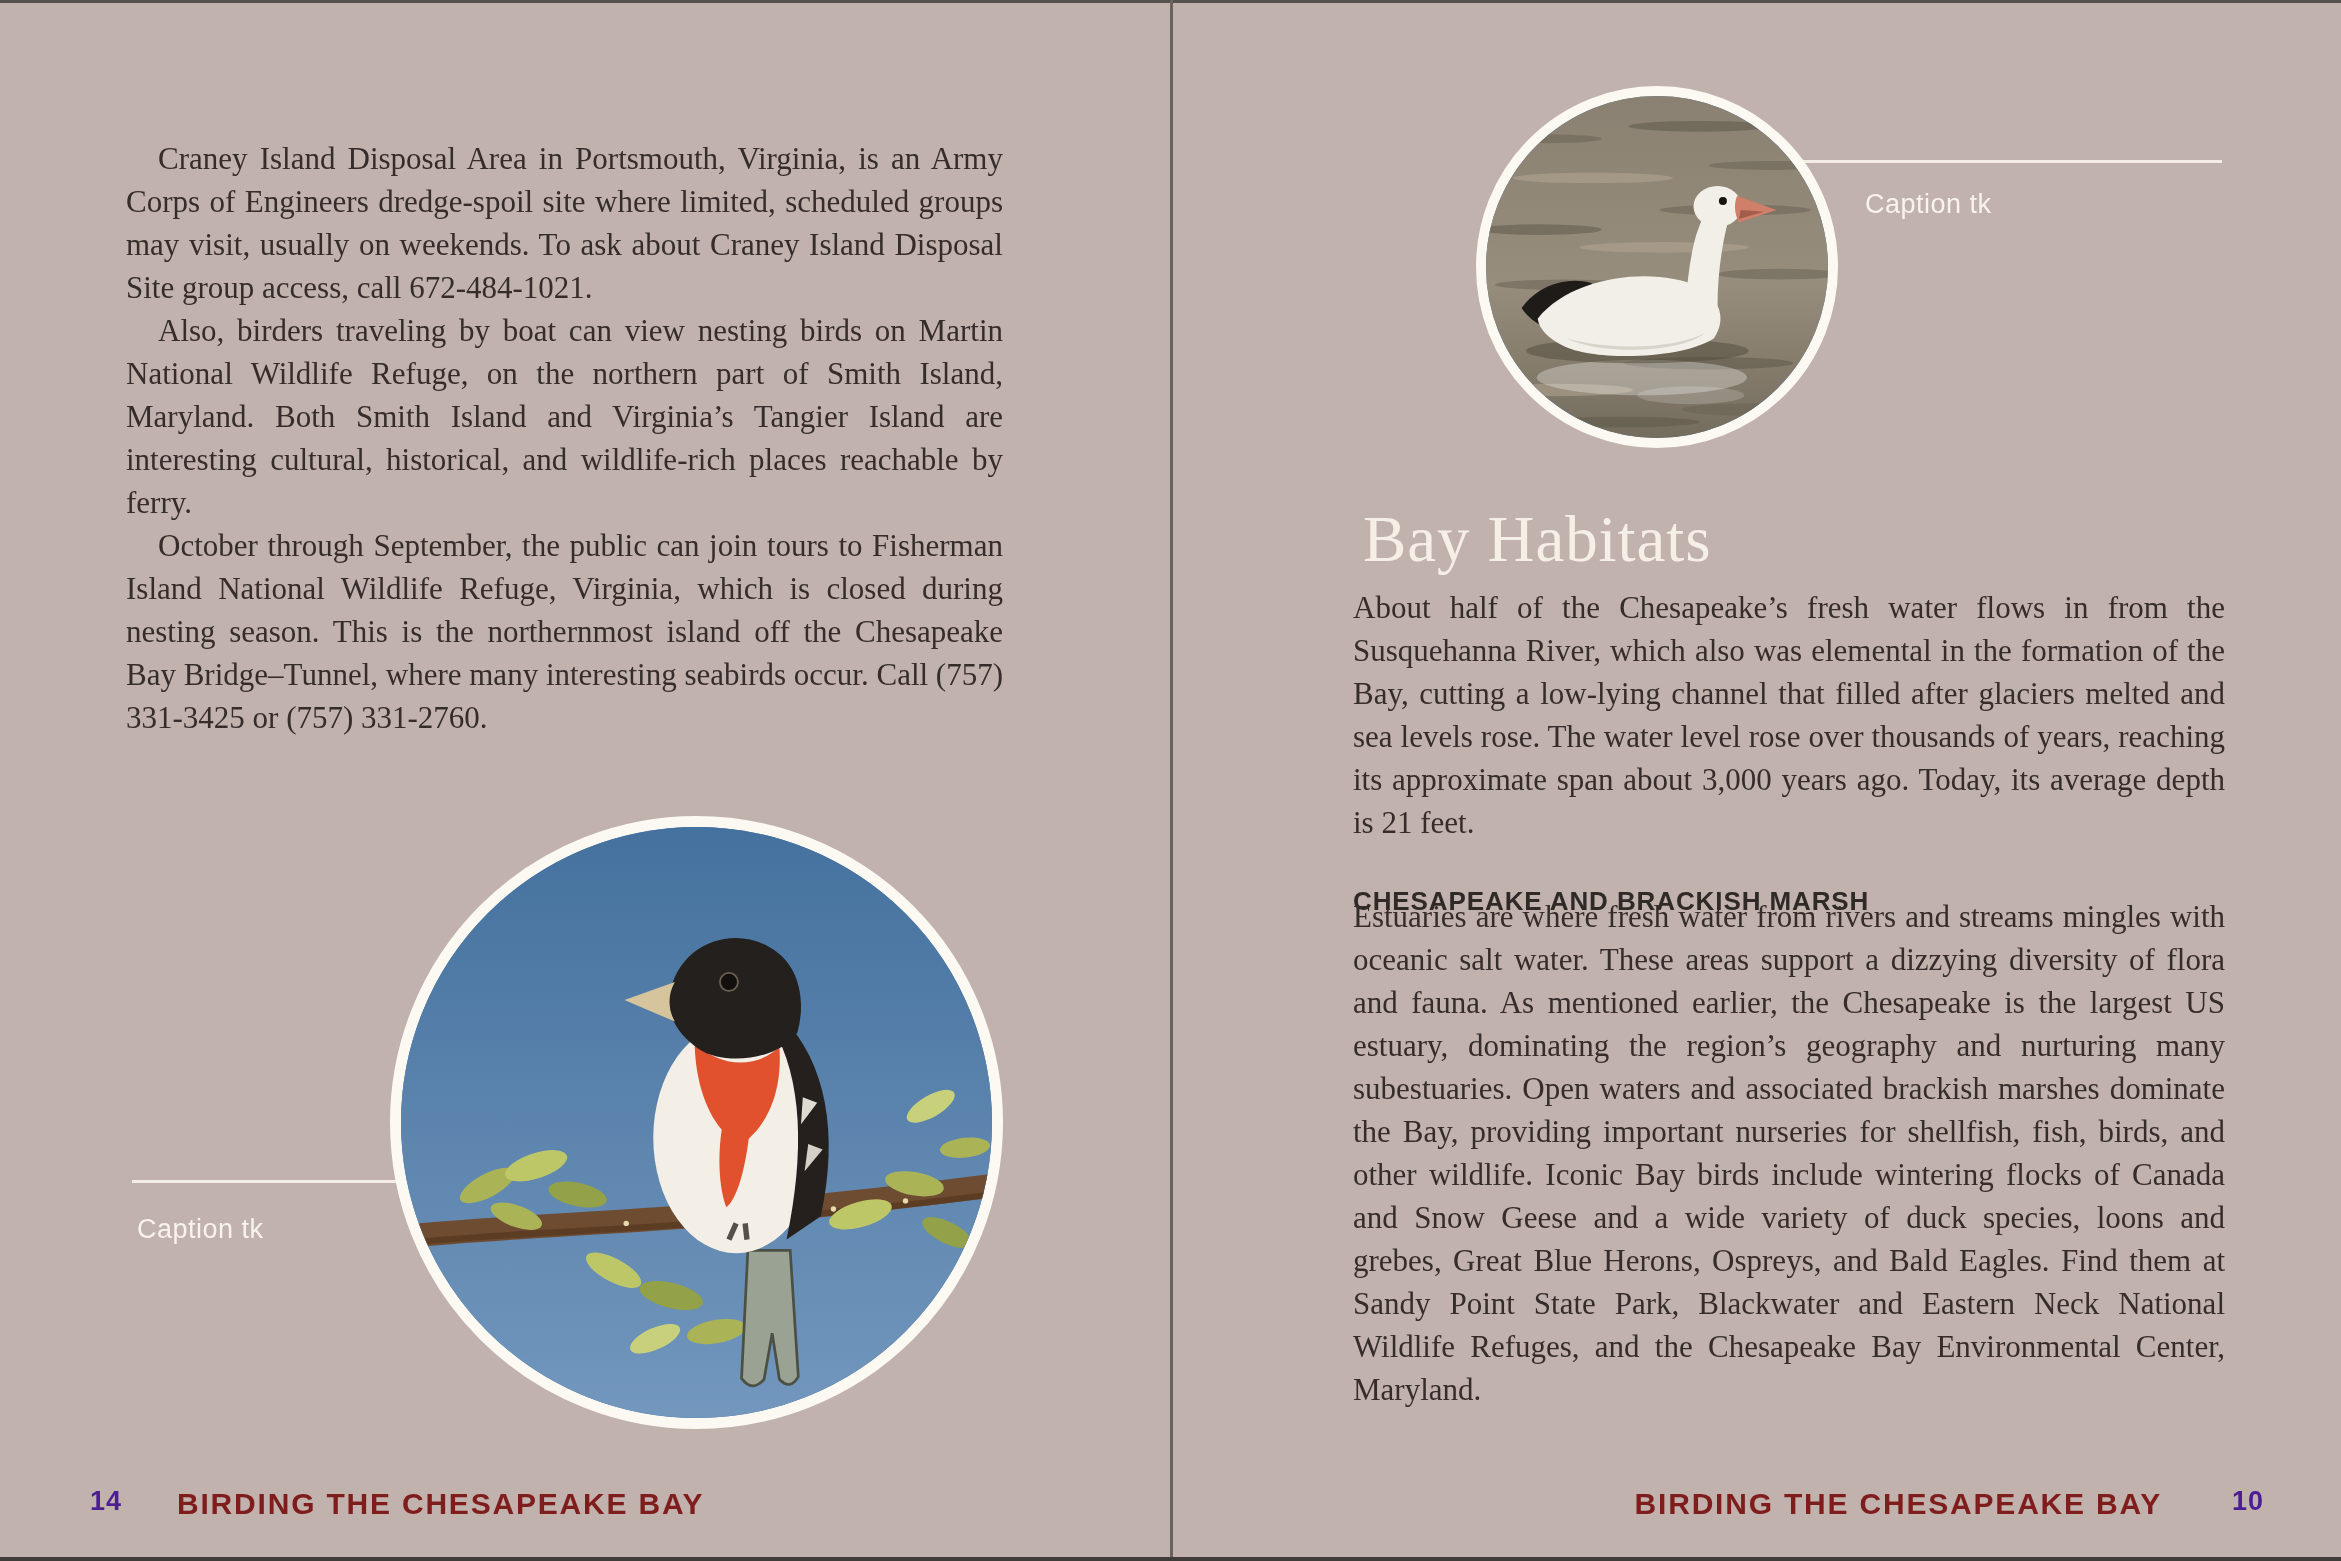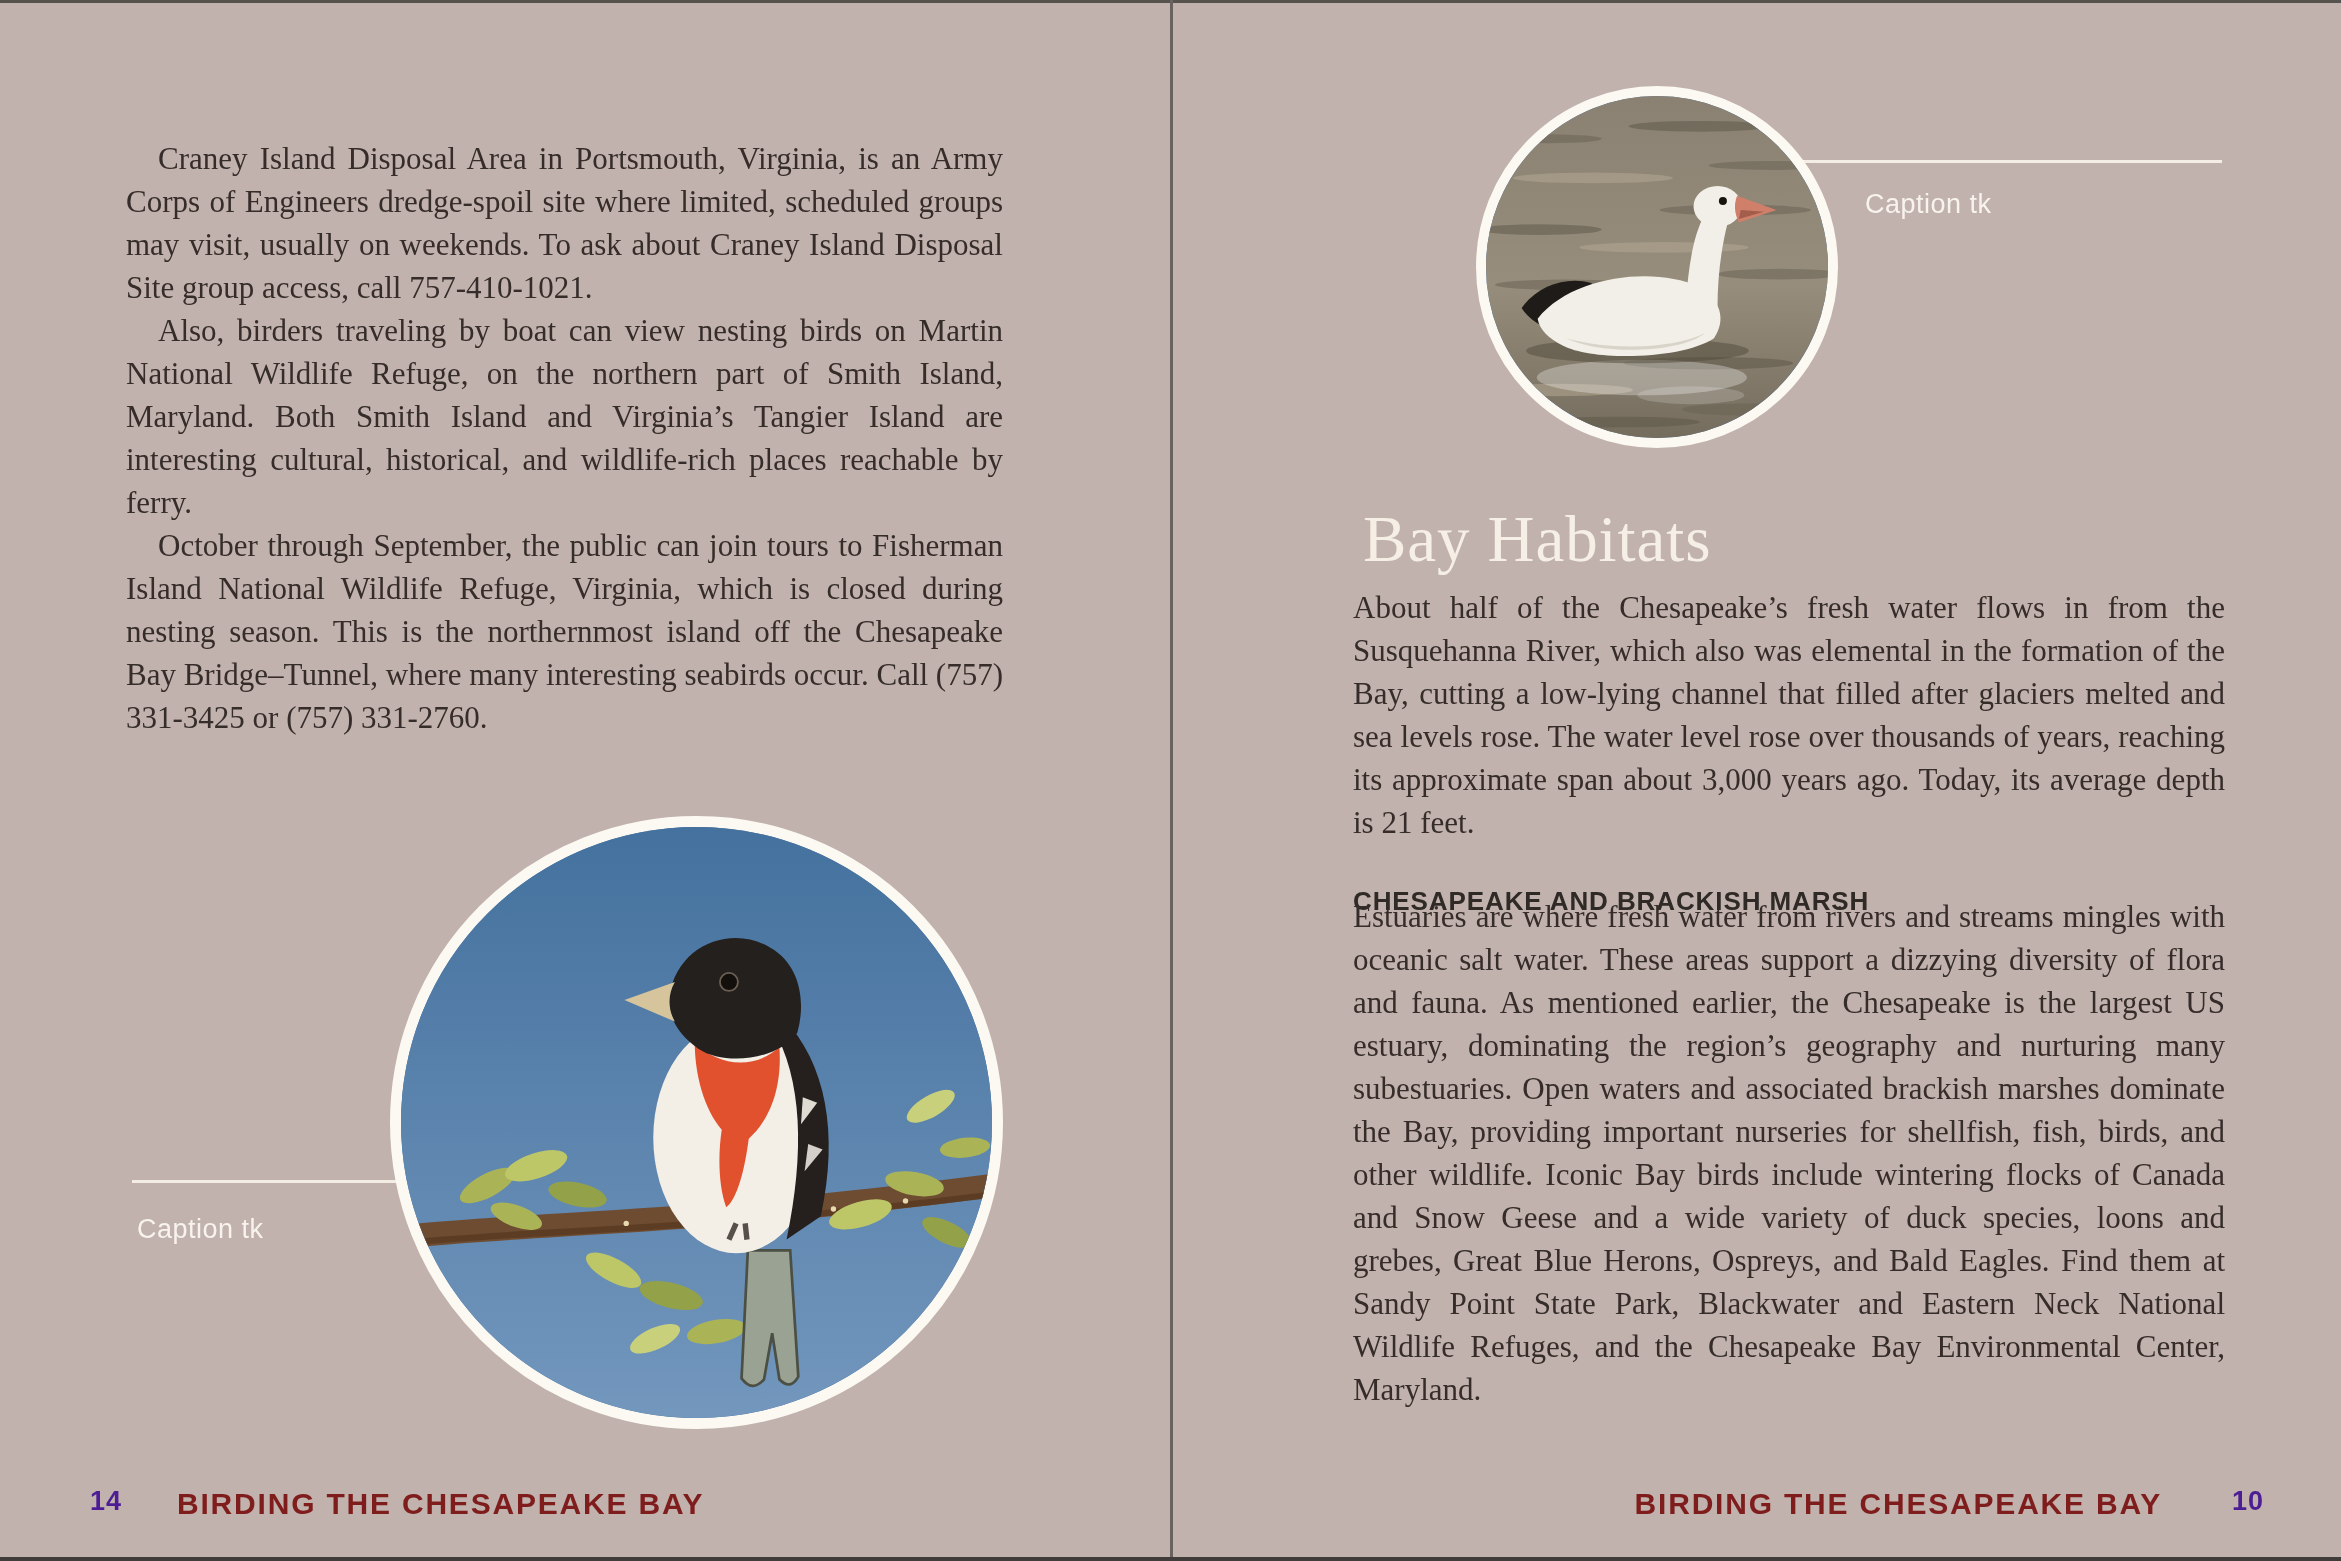--- a/index.html
+++ b/index.html
@@ -65,21 +65,21 @@
 </style>
 </head>
 <body>
 
 <div class="spread">
 
   <div class="edge-top"></div>
   <div class="gutter"></div>
 
   <div class="bodyblock indented left-body">
-    <p>Craney Island Disposal Area in Portsmouth, Virginia, is an Army Corps of Engineers dredge-spoil site where limited, scheduled groups may visit, usually on weekends. To ask about Craney Island Disposal Site group access, call 757-410-1021.</p>
+    <p>Craney Island Disposal Area in Portsmouth, Virginia, is an Army Corps of Engineers dredge-spoil site where limited, scheduled groups may visit, usually on weekends. To ask about Craney Island Disposal Site group access, call 672-484-1021.</p>
     <p>Also, birders traveling by boat can view nesting birds on Martin National Wildlife Refuge, on the northern part of Smith Island, Maryland. Both Smith Island and Virginia’s Tangier Island are interesting cultural, historical, and wildlife-rich places reachable by ferry.</p>
     <p>October through September, the public can join tours to Fisherman Island National Wildlife Refuge, Virginia, which is closed during nesting season. This is the northernmost island off the Chesapeake Bay Bridge–Tunnel, where many interesting seabirds occur. Call (757) 331-3425 or (757) 331-2760.</p>
   </div>
 
   <div class="caption-rule rule-left"></div>
   <div class="caption caption-left">Caption tk</div>
 
   <div class="photo-circle photo-left">
     <svg viewBox="0 0 656 656">
       <defs>

